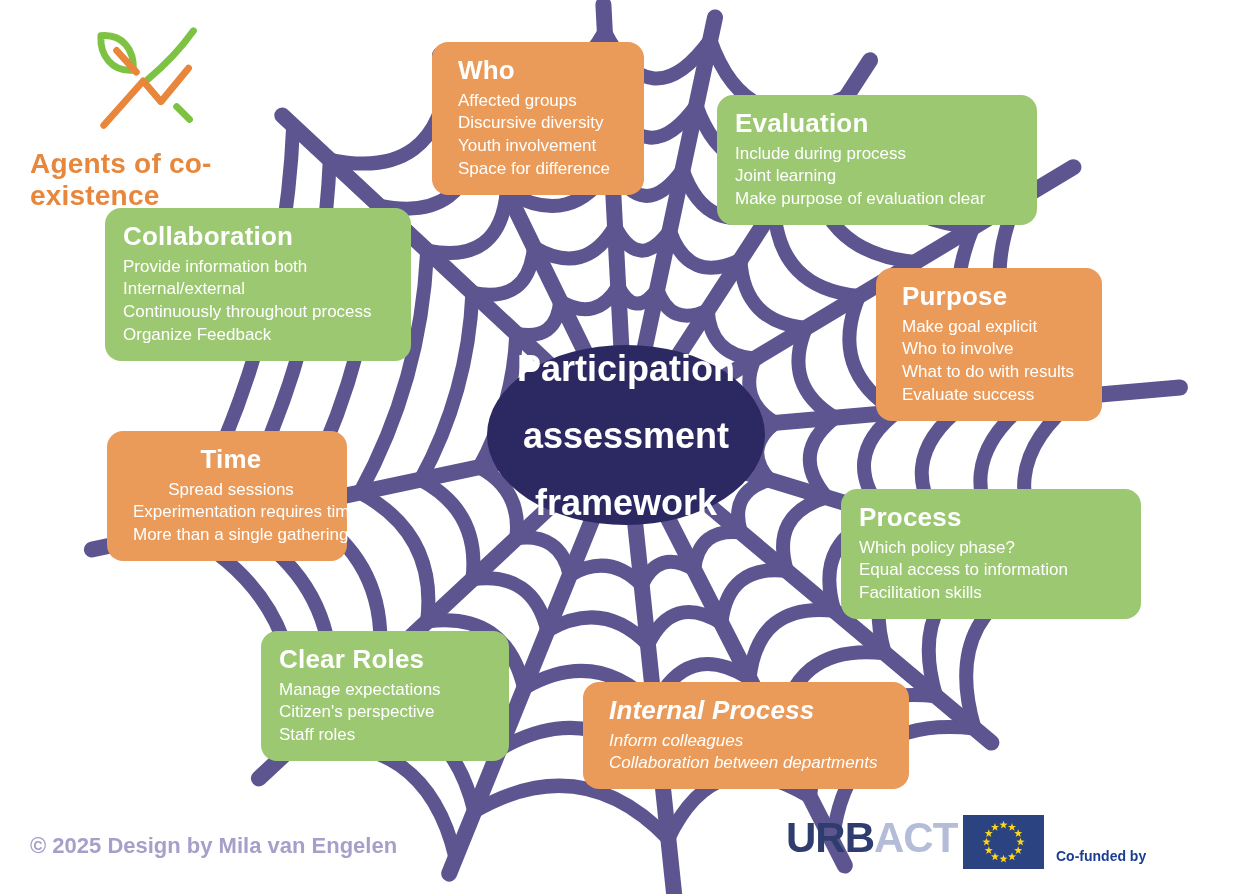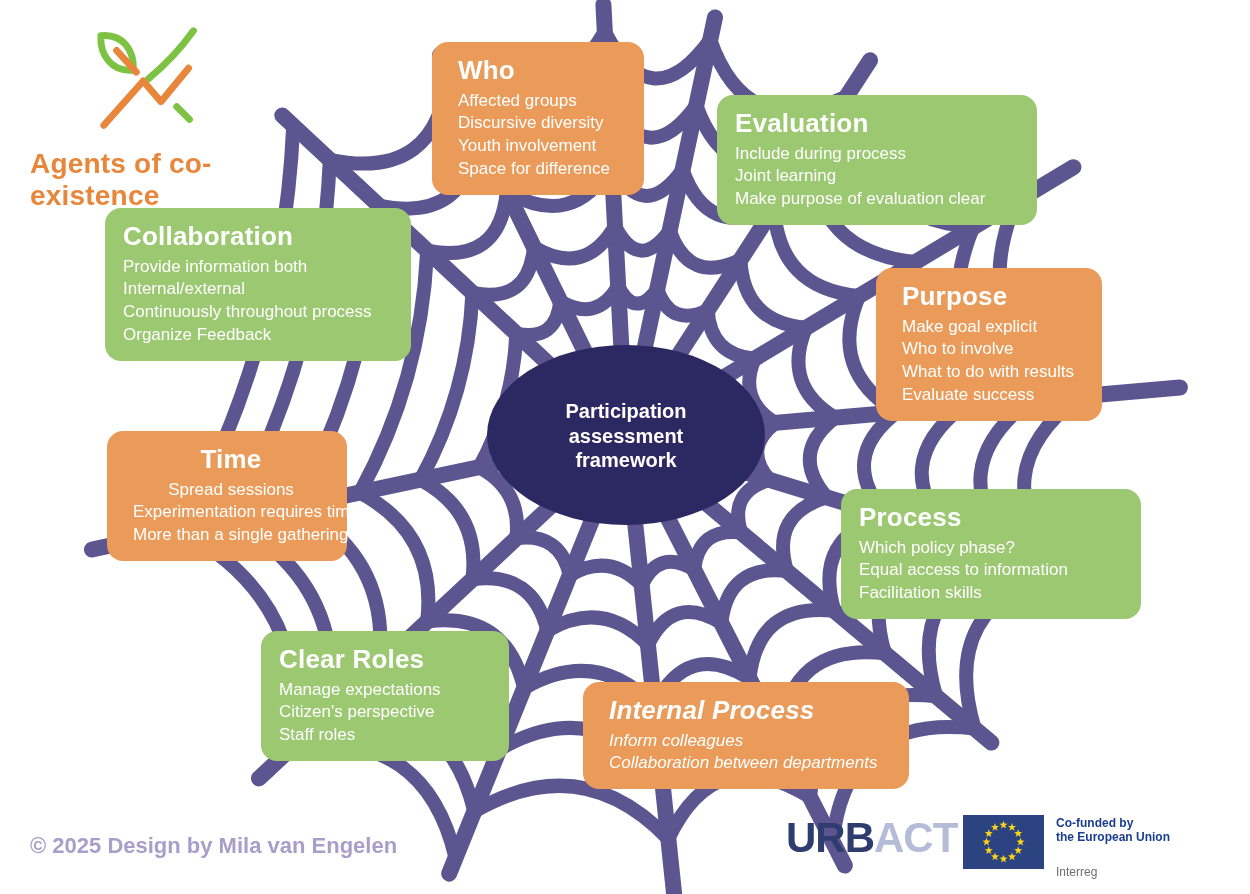--- a/index.html
+++ b/index.html
@@ -4,22 +4,22 @@
 <style>
   html,body{margin:0;padding:0;background:#fff;}
   .stage{
     position:relative;width:1250px;height:894px;overflow:hidden;background:#ffffff;
     font-family:"Liberation Sans",sans-serif;
   }
   #web{position:absolute;left:0;top:0;z-index:1;}
   
   .center-label{
     position:absolute;left:487px;top:347px;width:278px;height:178px;z-index:3;
-    display:flex;flex-direction:column;align-items:center;justify-content:center;
-    color:#fff;font-weight:bold;font-size:20px;line-height:1.22;text-align:center;
+    display:flex;flex-direction:column;align-items:center;justify-content:space-between;
+    color:#fff;font-weight:bold;font-size:36px;line-height:1.22;text-align:center;
   }
   
   .node{
     position:absolute;z-index:2;border-radius:16px;color:#fff;
     padding:12px 18px 14px 18px;box-sizing:border-box;
   }
   .node.orange{background:var(--orange);padding-left:26px;}
   .node.green{background:var(--green);}
   .node-title{font-weight:bold;font-size:26px;line-height:1.25;margin-bottom:3px;letter-spacing:.2px;}
   .node-item{font-size:17px;line-height:1.35;white-space:nowrap;}
@@ -33,21 +33,21 @@
     color:var(--footer-text);font-weight:bold;font-size:22px;
   }
   .urbact{
     position:absolute;left:786px;top:817px;z-index:4;
     font-size:42px;font-weight:bold;letter-spacing:-1px;line-height:1;
   }
   .urbact .urb{color:var(--urbact-navy);}
   .urbact .act{color:var(--urbact-light);}
   .eu-flag{position:absolute;left:963px;top:815px;z-index:4;}
   .eu-text{position:absolute;left:1056px;top:816px;z-index:4;line-height:1.18;}
-  .eu-text .co1,.eu-text .co2{color:var(--eu-text);font-weight:bold;font-size:12px;}
+  .eu-text .co1,.eu-text .co2{color:var(--eu-text);font-weight:bold;font-size:14px;margin-top:32px;}
   .eu-text .interreg{color:var(--interreg-gray);font-size:12px;margin-top:21px;}
 </style>
 </head>
 <body>
 
 <div class="stage">
 
   <svg id="web" width="1250" height="894" viewBox="0 0 1250 894">
       <g stroke="#5C5590" fill="none" stroke-linecap="round">
         <path d="M516.3,333.7 Q556.4,341.9 560.2,301.2" stroke-width="14"></path>

